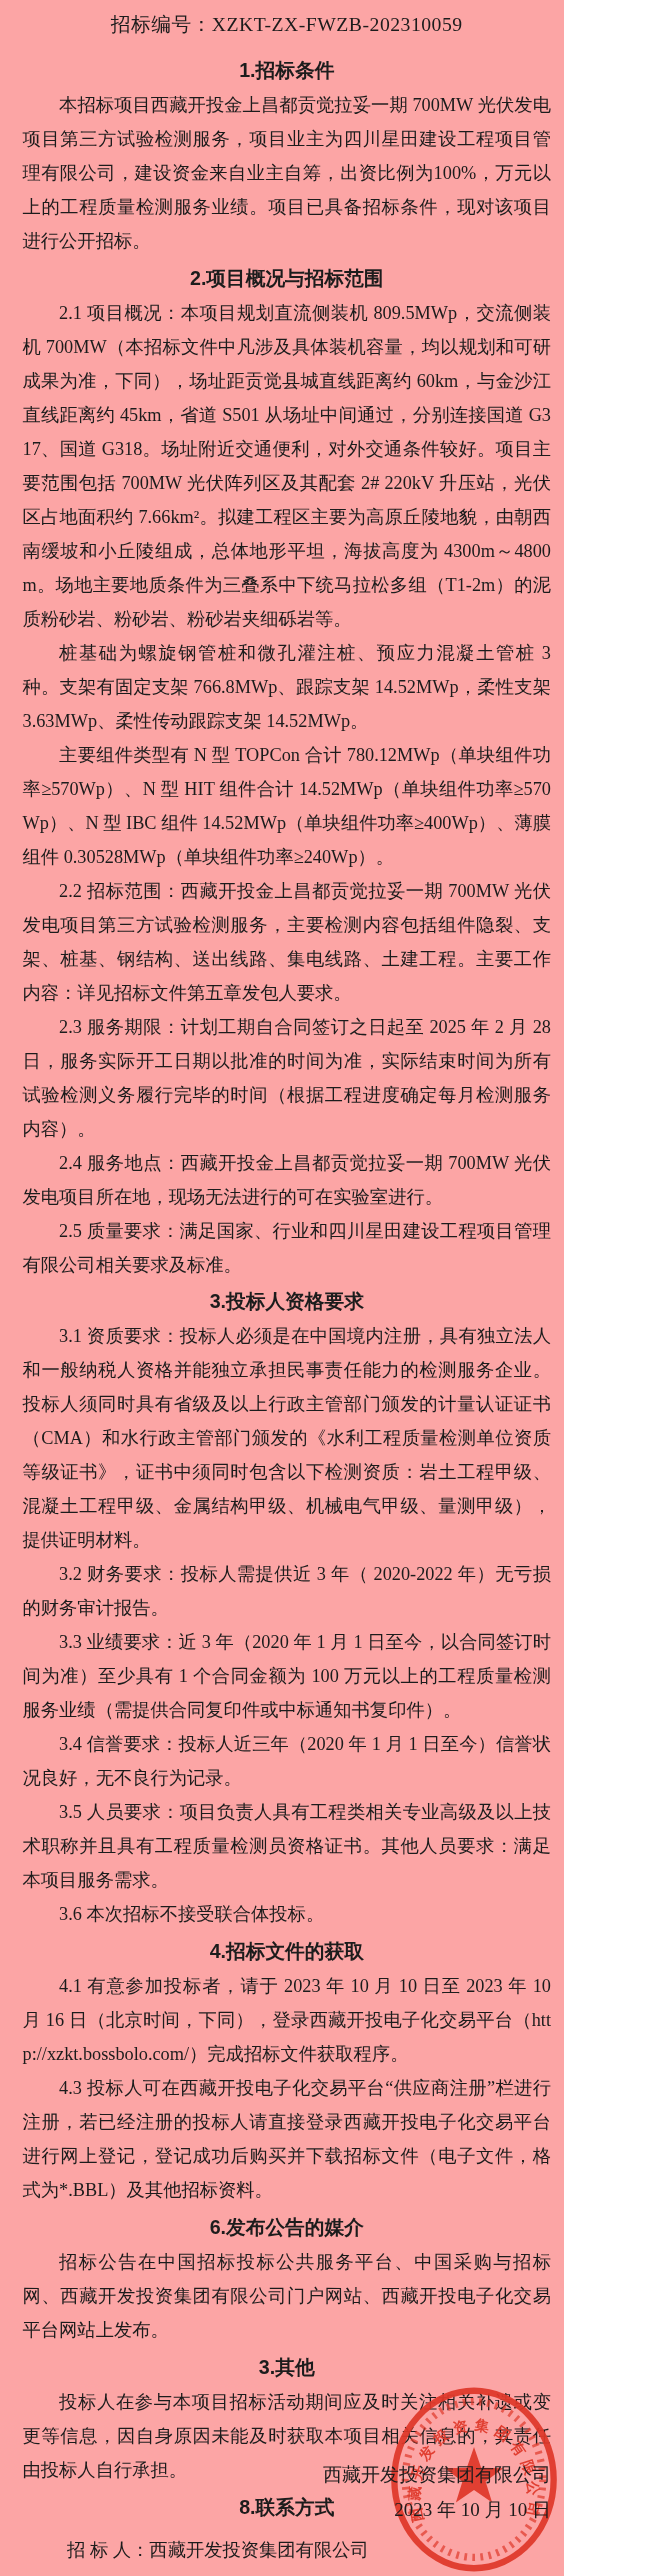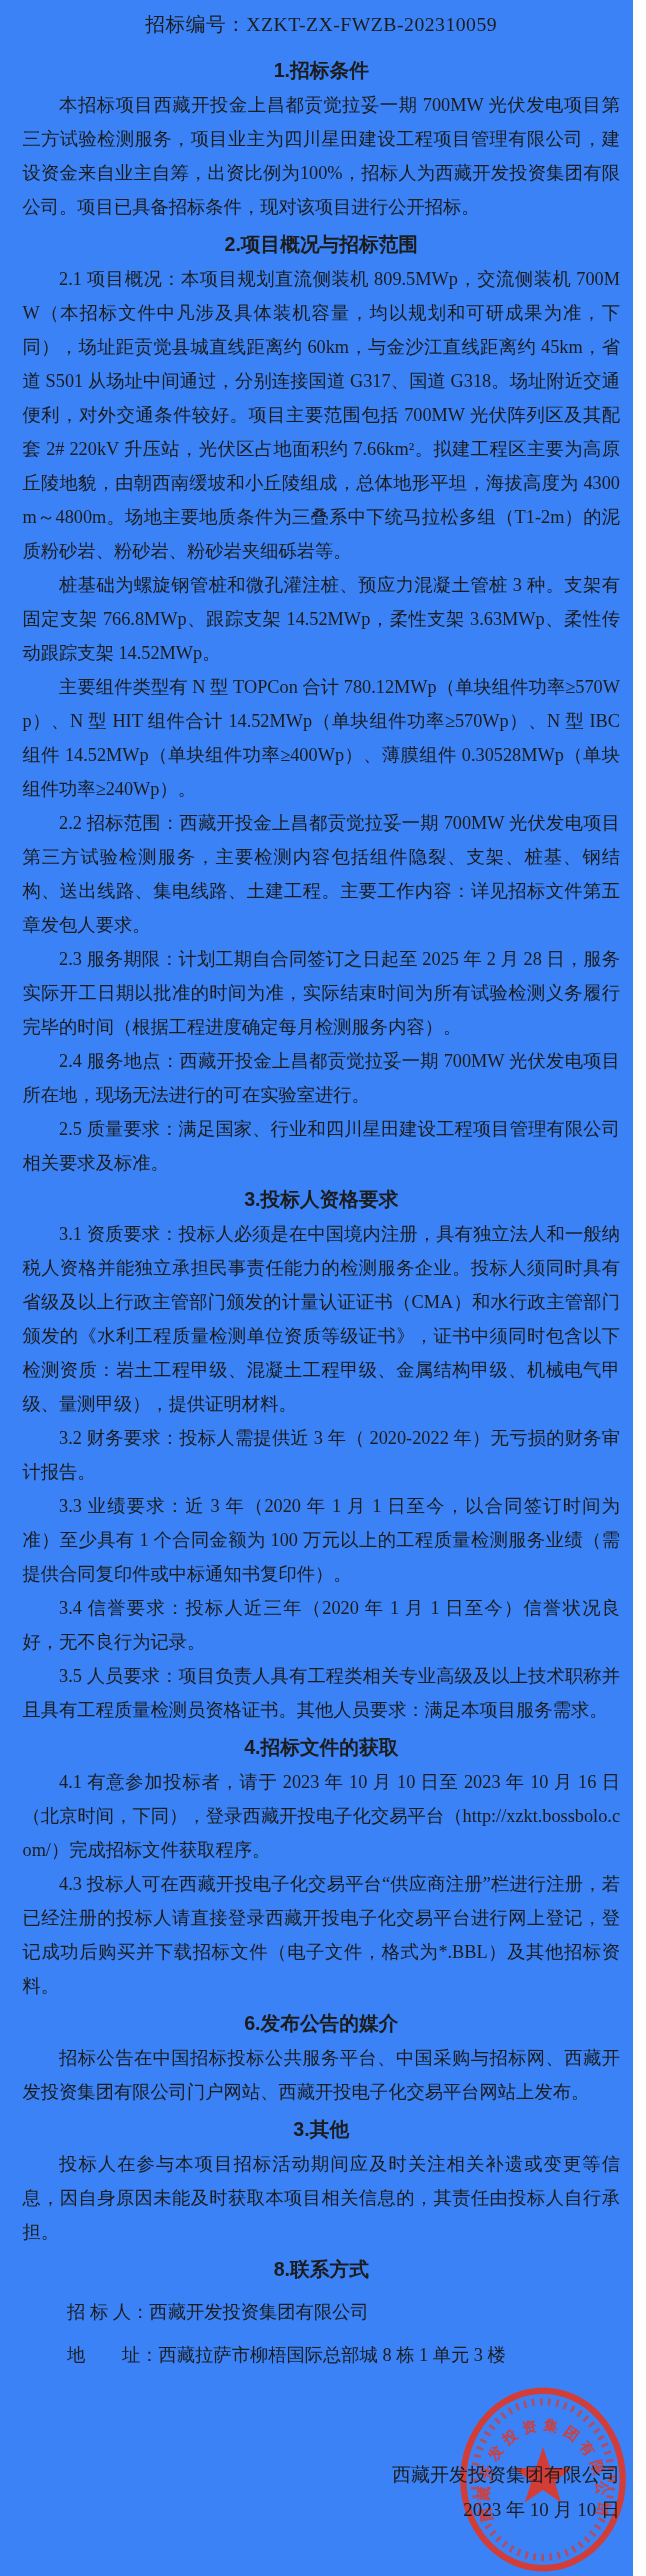--- a/index.html
+++ b/index.html
@@ -1,22 +1,22 @@
 <!DOCTYPE html>
 <html style="font-size:15px"><head>
 <meta charset="utf-8">
 <style>
   html, body { margin: 0; padding: 0; background: #ffffff; }
   .page {
     position: relative;
-    width: 633px;
+    width: 564px;
     height: 2576px;
     box-sizing: border-box;
     padding: 5.6px 13px 0 22.5px;
-    background: #3b82f6;
+    background: #fca5a5;
     color: #1c1c1c;
     font-family: "Liberation Serif", "DejaVu Serif", serif;
     overflow: hidden;
   }
   .doc-title {
     text-align: center;
     font-size: 19.7px;
     line-height: 36px;
     margin-bottom: 11.2px;
     letter-spacing: 0.5px;
@@ -64,41 +64,42 @@
 </style>
 </head>
 <body>
 
 <div class="page">
 
   <div class="doc-title">招标编号：XZKT-ZX-FWZB-202310059</div>
 
   <section>
     <div class="heading">1.招标条件</div>
-    <p class="para">本招标项目西藏开投金上昌都贡觉拉妥一期 700MW 光伏发电项目第三方试验检测服务，项目业主为四川星田建设工程项目管理有限公司，建设资金来自业主自筹，出资比例为100%，招标人为西藏开发投资集团有限公司。项目已具备招标条件，现对该项目进行公开招标。</p>
+    <p class="para">本招标项目西藏开投金上昌都贡觉拉妥一期 700MW 光伏发电项目第三方试验检测服务，项目业主为四川星田建设工程项目管理有限公司，建设资金来自业主自筹，出资比例为100%，万元以上的工程质量检测服务业绩。项目已具备招标条件，现对该项目进行公开招标。</p>
   </section>
 
   <section>
     <div class="heading">2.项目概况与招标范围</div>
     <p class="para">2.1 项目概况：本项目规划直流侧装机 809.5MWp，交流侧装机 700MW（本招标文件中凡涉及具体装机容量，均以规划和可研成果为准，下同），场址距贡觉县城直线距离约 60km，与金沙江直线距离约 45km，省道 S501 从场址中间通过，分别连接国道 G317、国道 G318。场址附近交通便利，对外交通条件较好。项目主要范围包括 700MW 光伏阵列区及其配套 2# 220kV 升压站，光伏区占地面积约 7.66km²。拟建工程区主要为高原丘陵地貌，由朝西南缓坡和小丘陵组成，总体地形平坦，海拔高度为 4300m～4800m。场地主要地质条件为三叠系中下统马拉松多组（T1-2m）的泥质粉砂岩、粉砂岩、粉砂岩夹细砾岩等。</p>
     <p class="para">桩基础为螺旋钢管桩和微孔灌注桩、预应力混凝土管桩 3 种。支架有固定支架 766.8MWp、跟踪支架 14.52MWp，柔性支架 3.63MWp、柔性传动跟踪支架 14.52MWp。</p>
     <p class="para">主要组件类型有 N 型 TOPCon 合计 780.12MWp（单块组件功率≥570Wp）、N 型 HIT 组件合计 14.52MWp（单块组件功率≥570Wp）、N 型 IBC 组件 14.52MWp（单块组件功率≥400Wp）、薄膜组件 0.30528MWp（单块组件功率≥240Wp）。</p>
     <p class="para">2.2 招标范围：西藏开投金上昌都贡觉拉妥一期 700MW 光伏发电项目第三方试验检测服务，主要检测内容包括组件隐裂、支架、桩基、钢结构、送出线路、集电线路、土建工程。主要工作内容：详见招标文件第五章发包人要求。</p>
     <p class="para">2.3 服务期限：计划工期自合同签订之日起至 2025 年 2 月 28 日，服务实际开工日期以批准的时间为准，实际结束时间为所有试验检测义务履行完毕的时间（根据工程进度确定每月检测服务内容）。</p>
     <p class="para">2.4 服务地点：西藏开投金上昌都贡觉拉妥一期 700MW 光伏发电项目所在地，现场无法进行的可在实验室进行。</p>
     <p class="para">2.5 质量要求：满足国家、行业和四川星田建设工程项目管理有限公司相关要求及标准。</p>
   </section>
 
   <section>
     <div class="heading">3.投标人资格要求</div>
     <p class="para">3.1 资质要求：投标人必须是在中国境内注册，具有独立法人和一般纳税人资格并能独立承担民事责任能力的检测服务企业。投标人须同时具有省级及以上行政主管部门颁发的计量认证证书（CMA）和水行政主管部门颁发的《水利工程质量检测单位资质等级证书》，证书中须同时包含以下检测资质：岩土工程甲级、混凝土工程甲级、金属结构甲级、机械电气甲级、量测甲级），提供证明材料。</p>
     <p class="para">3.2 财务要求：投标人需提供近 3 年（ 2020-2022 年）无亏损的财务审计报告。</p>
     <p class="para">3.3 业绩要求：近 3 年（2020 年 1 月 1 日至今，以合同签订时间为准）至少具有 1 个合同金额为 100 万元以上的工程质量检测服务业绩（需提供合同复印件或中标通知书复印件）。</p>
     <p class="para">3.4 信誉要求：投标人近三年（2020 年 1 月 1 日至今）信誉状况良好，无不良行为记录。</p>
     <p class="para">3.5 人员要求：项目负责人具有工程类相关专业高级及以上技术职称并且具有工程质量检测员资格证书。其他人员要求：满足本项目服务需求。</p>
+    <p class="para">3.6 本次招标不接受联合体投标。</p>
   </section>
 
   <section>
     <div class="heading">4.招标文件的获取</div>
     <p class="para">4.1 有意参加投标者，请于 2023 年 10 月 10 日至 2023 年 10 月 16 日（北京时间，下同），登录西藏开投电子化交易平台（http://xzkt.bossbolo.com/）完成招标文件获取程序。</p>
     <p class="para">4.3 投标人可在西藏开投电子化交易平台“供应商注册”栏进行注册，若已经注册的投标人请直接登录西藏开投电子化交易平台进行网上登记，登记成功后购买并下载招标文件（电子文件，格式为*.BBL）及其他招标资料。</p>
   </section>
 
 
   <section>

